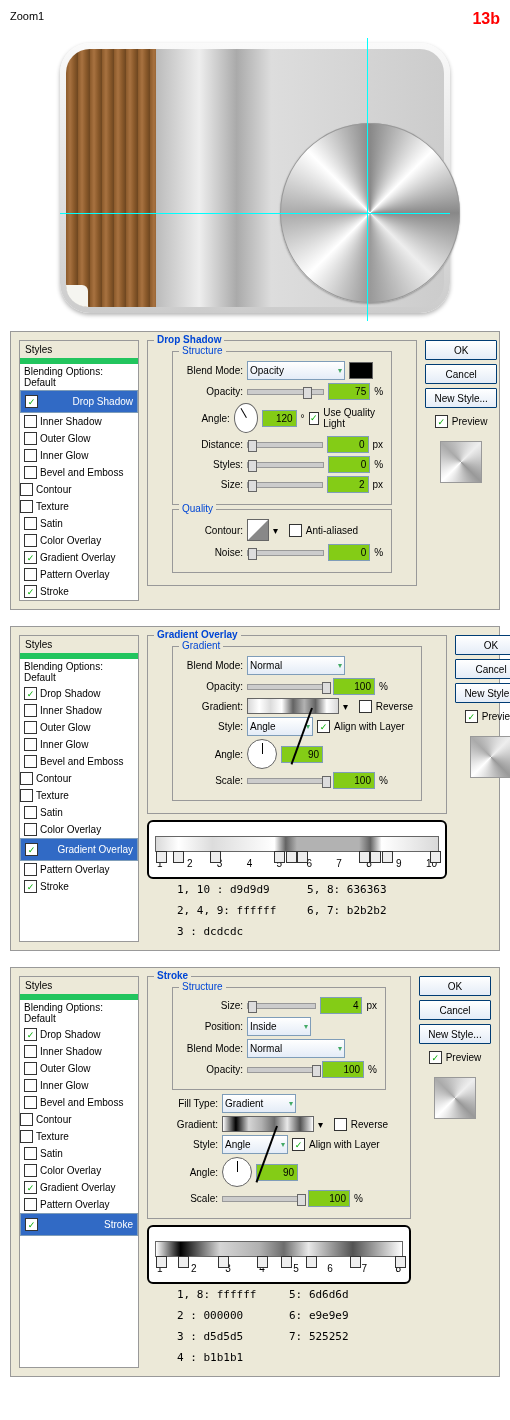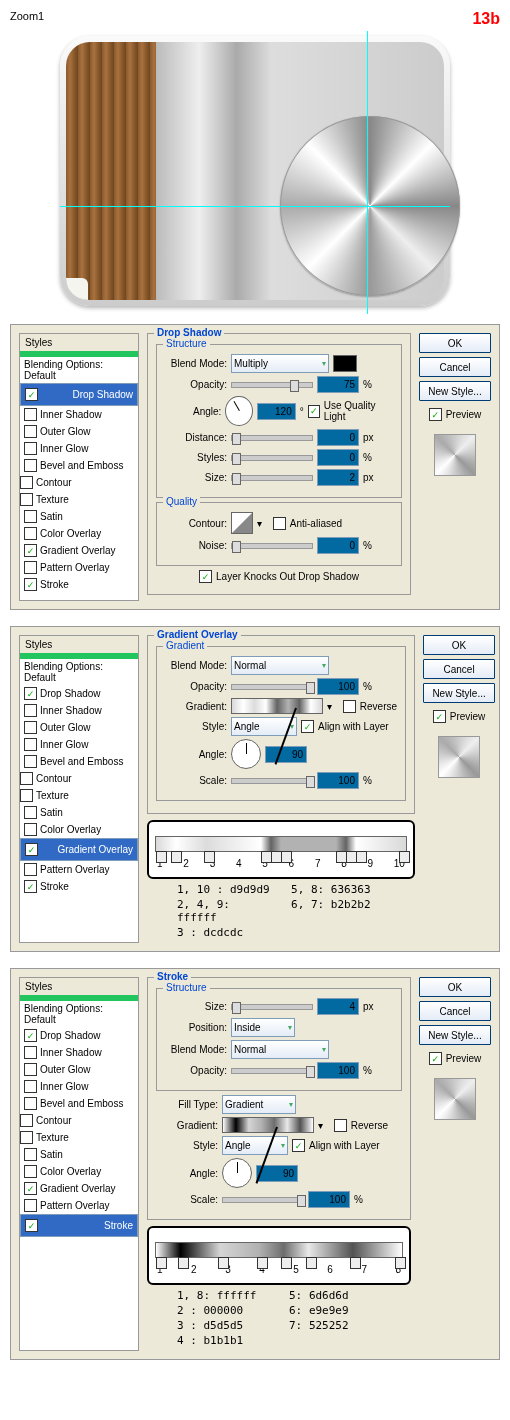--- a/index.html
+++ b/index.html
@@ -1,16 +1,16 @@
 <!DOCTYPE html>
 <html><head>
 <meta charset="utf-8">
 <style>
 body{margin:0;padding:10px;background:#fff;font-family:Tahoma,Arial,sans-serif;font-size:10px;width:490px}
-.hdr{display:flex;justify-content:space-between;margin-bottom:8px}
+.hdr{display:flex;justify-content:space-between;margin-bottom:15px}
 .hdr .z{font-size:11px;color:#000}
 .hdr .n{font-size:16px;color:red;font-weight:bold}
 .preview{width:390px;height:270px;margin:0 auto 18px;position:relative;border-radius:30px;background:linear-gradient(180deg,#fafafa,#ccc);box-shadow:0 2px 4px rgba(0,0,0,.3)}
 .preview .wood{position:absolute;left:6px;top:6px;bottom:6px;width:90px;border-radius:24px 0 0 24px;background:repeating-linear-gradient(90deg,#8b5a2b 0,#a87240 4px,#8b5a2b 8px,#6d4620 12px)}
 .preview .metal{position:absolute;left:96px;right:6px;top:6px;bottom:6px;border-radius:0 24px 24px 0;background:linear-gradient(90deg,#bbb 0,#eee 15%,#aaa 28%,#ddd 40%,#ccc 100%)}
 .preview .knob{position:absolute;left:220px;top:80px;width:180px;height:180px;border-radius:50%;background:conic-gradient(from 45deg,#fff,#888,#eee,#999,#fff,#aaa,#fff,#888,#fff);box-shadow:0 1px 2px rgba(0,0,0,.3),inset 0 0 0 1px #999}
 .preview .gh{position:absolute;left:0;right:0;top:170px;height:1px;background:#0ff}
 .preview .gv{position:absolute;top:-5px;bottom:-8px;left:307px;width:1px;background:#0ff}
 .preview .nub{position:absolute;left:6px;bottom:6px;width:22px;height:22px;background:#f5f5f0;border-radius:0 6px 0 22px}
 
@@ -19,27 +19,27 @@
 .styles .sh{background:#ece9d8;border-bottom:6px solid #22c55e;padding:3px 5px}
 .styles .row{padding:2px 4px;display:flex;align-items:center;gap:3px}
 .styles .row.sel{background:#316ac5;color:#fff}
 .styles .sub{padding-left:0}
 .cb{width:11px;height:11px;border:1px solid #333;background:#fff;display:inline-flex;align-items:center;justify-content:center;font-size:9px;color:#0a0}
 .cb.c::before{content:"✓"}
 
 .opts{}
 .fs{border:1px solid #999;padding:6px 8px 8px;margin-bottom:6px;position:relative;background:#ece9d8}
 .fs .lg{position:absolute;top:-7px;left:6px;background:#ece9d8;color:#0046d5;font-weight:bold;padding:0 3px;font-size:10px}
-.fs2{border:1px solid #999;padding:6px 8px 8px;margin:4px 0;position:relative}
+.fs2{border:1px solid #999;padding:6px 8px 8px;margin:4px 16px;position:relative}
 .fs2 .lg2{position:absolute;top:-7px;left:6px;background:#ece9d8;color:#0046d5;padding:0 3px;font-size:10px}
 .fr{display:flex;align-items:center;gap:4px;margin:3px 0}
 .fl{width:62px;text-align:right;font-size:10px}
 .sel{border:1px solid #7f9db9;background:linear-gradient(#fff,#e4ecf7);height:17px;font-size:10px;padding:0 2px;display:flex;align-items:center;justify-content:space-between;gap:4px}
 .sel .ar{color:#4a6;font-size:8px}
-.num{width:34px;height:15px;border:1px solid #7f9db9;background:#0369a1;font-size:10px;text-align:right;padding:0 3px;display:inline-flex;align-items:center;justify-content:flex-end}
+.num{width:34px;height:15px;border:1px solid #7f9db9;background:#84cc16;font-size:10px;text-align:right;padding:0 3px;display:inline-flex;align-items:center;justify-content:flex-end}
 .sld{flex:1;height:4px;background:#ccc;position:relative;border:1px solid #999;max-width:80px}
 .sld::after{content:"";position:absolute;top:-3px;width:7px;height:10px;background:#ddd;border:1px solid #666}
 .sld.p75::after{left:73%}
 .sld.p100::after{left:92%}
 .sld.p0::after{left:0}
 .angle{width:28px;height:28px;border:1px solid #666;border-radius:50%;position:relative;background:#fff}
 .angle::after{content:"";position:absolute;left:50%;top:50%;width:11px;height:1px;background:#000;transform-origin:0 0}
 .angle.a120::after{transform:rotate(-120deg)}
 .angle.a90::after{transform:rotate(-90deg)}
 .sw{width:22px;height:15px;border:1px solid #666}
@@ -47,21 +47,21 @@
 .contour{width:20px;height:20px;border:1px solid #666;background:linear-gradient(135deg,#fff 48%,#888 52%)}
 
 .btns{display:flex;flex-direction:column;gap:4px;align-items:center}
 .btn{width:70px;height:18px;border:1px solid #003c74;background:linear-gradient(#fff,#e4ecf7);font-size:10px;display:flex;align-items:center;justify-content:center;border-radius:1px}
 .pvw{width:40px;height:40px;border:1px solid #999;background:conic-gradient(from 45deg,#eee,#999,#fff,#aaa,#eee);margin-top:6px}
 
 .gbar{border:2px solid #000;border-radius:6px;padding:8px 6px;margin-top:6px;background:#fff}
 .gbar .strip{height:14px;border:1px solid #666;position:relative;margin:6px 0}
 .gbar .nums{display:flex;justify-content:space-between;font-size:10px;padding:0 2px}
 .stop{position:absolute;bottom:-12px;width:9px;height:10px;border:1px solid #333;background:#eee}
-.cstop{font-family:monospace;font-size:11px;display:grid;grid-template-columns:1fr 1fr;gap:2px 20px;padding:4px 30px}
+.cstop{font-family:monospace;font-size:11px;display:grid;grid-template-columns:1fr 1fr;gap:8px 20px;padding:4px 30px}
 
 .callout{position:absolute;width:2px;height:60px;background:#000;transform:rotate(20deg);transform-origin:top;pointer-events:none}
 </style>
 </head>
 <body>
 
 <div class="hdr">
   <span class="z">Zoom1</span>
   <span class="n">13b</span>
 </div>
@@ -132,21 +132,21 @@
   </div>
 
   <div class="opts">
     <div class="fs">
       <span class="lg">Drop Shadow</span>
       <div class="fs2">
           <span class="lg2">Structure</span>
         <div class="fr">
             <span class="fl">Blend Mode:</span>
             <span class="sel" style="width:92px">
-              <span>Multiply</span>
+              <span>Opacity</span>
               <span class="ar">▾</span>
             </span>
             <span class="sw" style="background:#000"></span>
           </div>
         <div class="fr">
             <span class="fl">Opacity:</span>
             <span class="sld p75"></span>
             <span class="num">75</span>
             <span>%</span>
           </div>
@@ -180,24 +180,20 @@
       <div class="fs2">
           <span class="lg2">Quality</span>
         <div class="fr"><span class="fl">Contour:</span><span class="contour"></span><span class="ar">▾</span>&nbsp;<span class="cb"></span><span>Anti-aliased</span></div>
         <div class="fr">
             <span class="fl">Noise:</span>
             <span class="sld p0"></span>
             <span class="num">0</span>
             <span>%</span>
           </div>
       </div>
-      <div class="fr" style="justify-content:center">
-          <span class="cb c"></span>
-          <span>Layer Knocks Out Drop Shadow</span>
-        </div>
     </div>
   </div>
 
   <div class="btns">
     <div class="btn">OK</div>
     <div class="btn">Cancel</div>
     <div class="btn">New Style...</div>
     <div class="fr">
         <span class="cb c"></span>
         <span>Preview</span>

